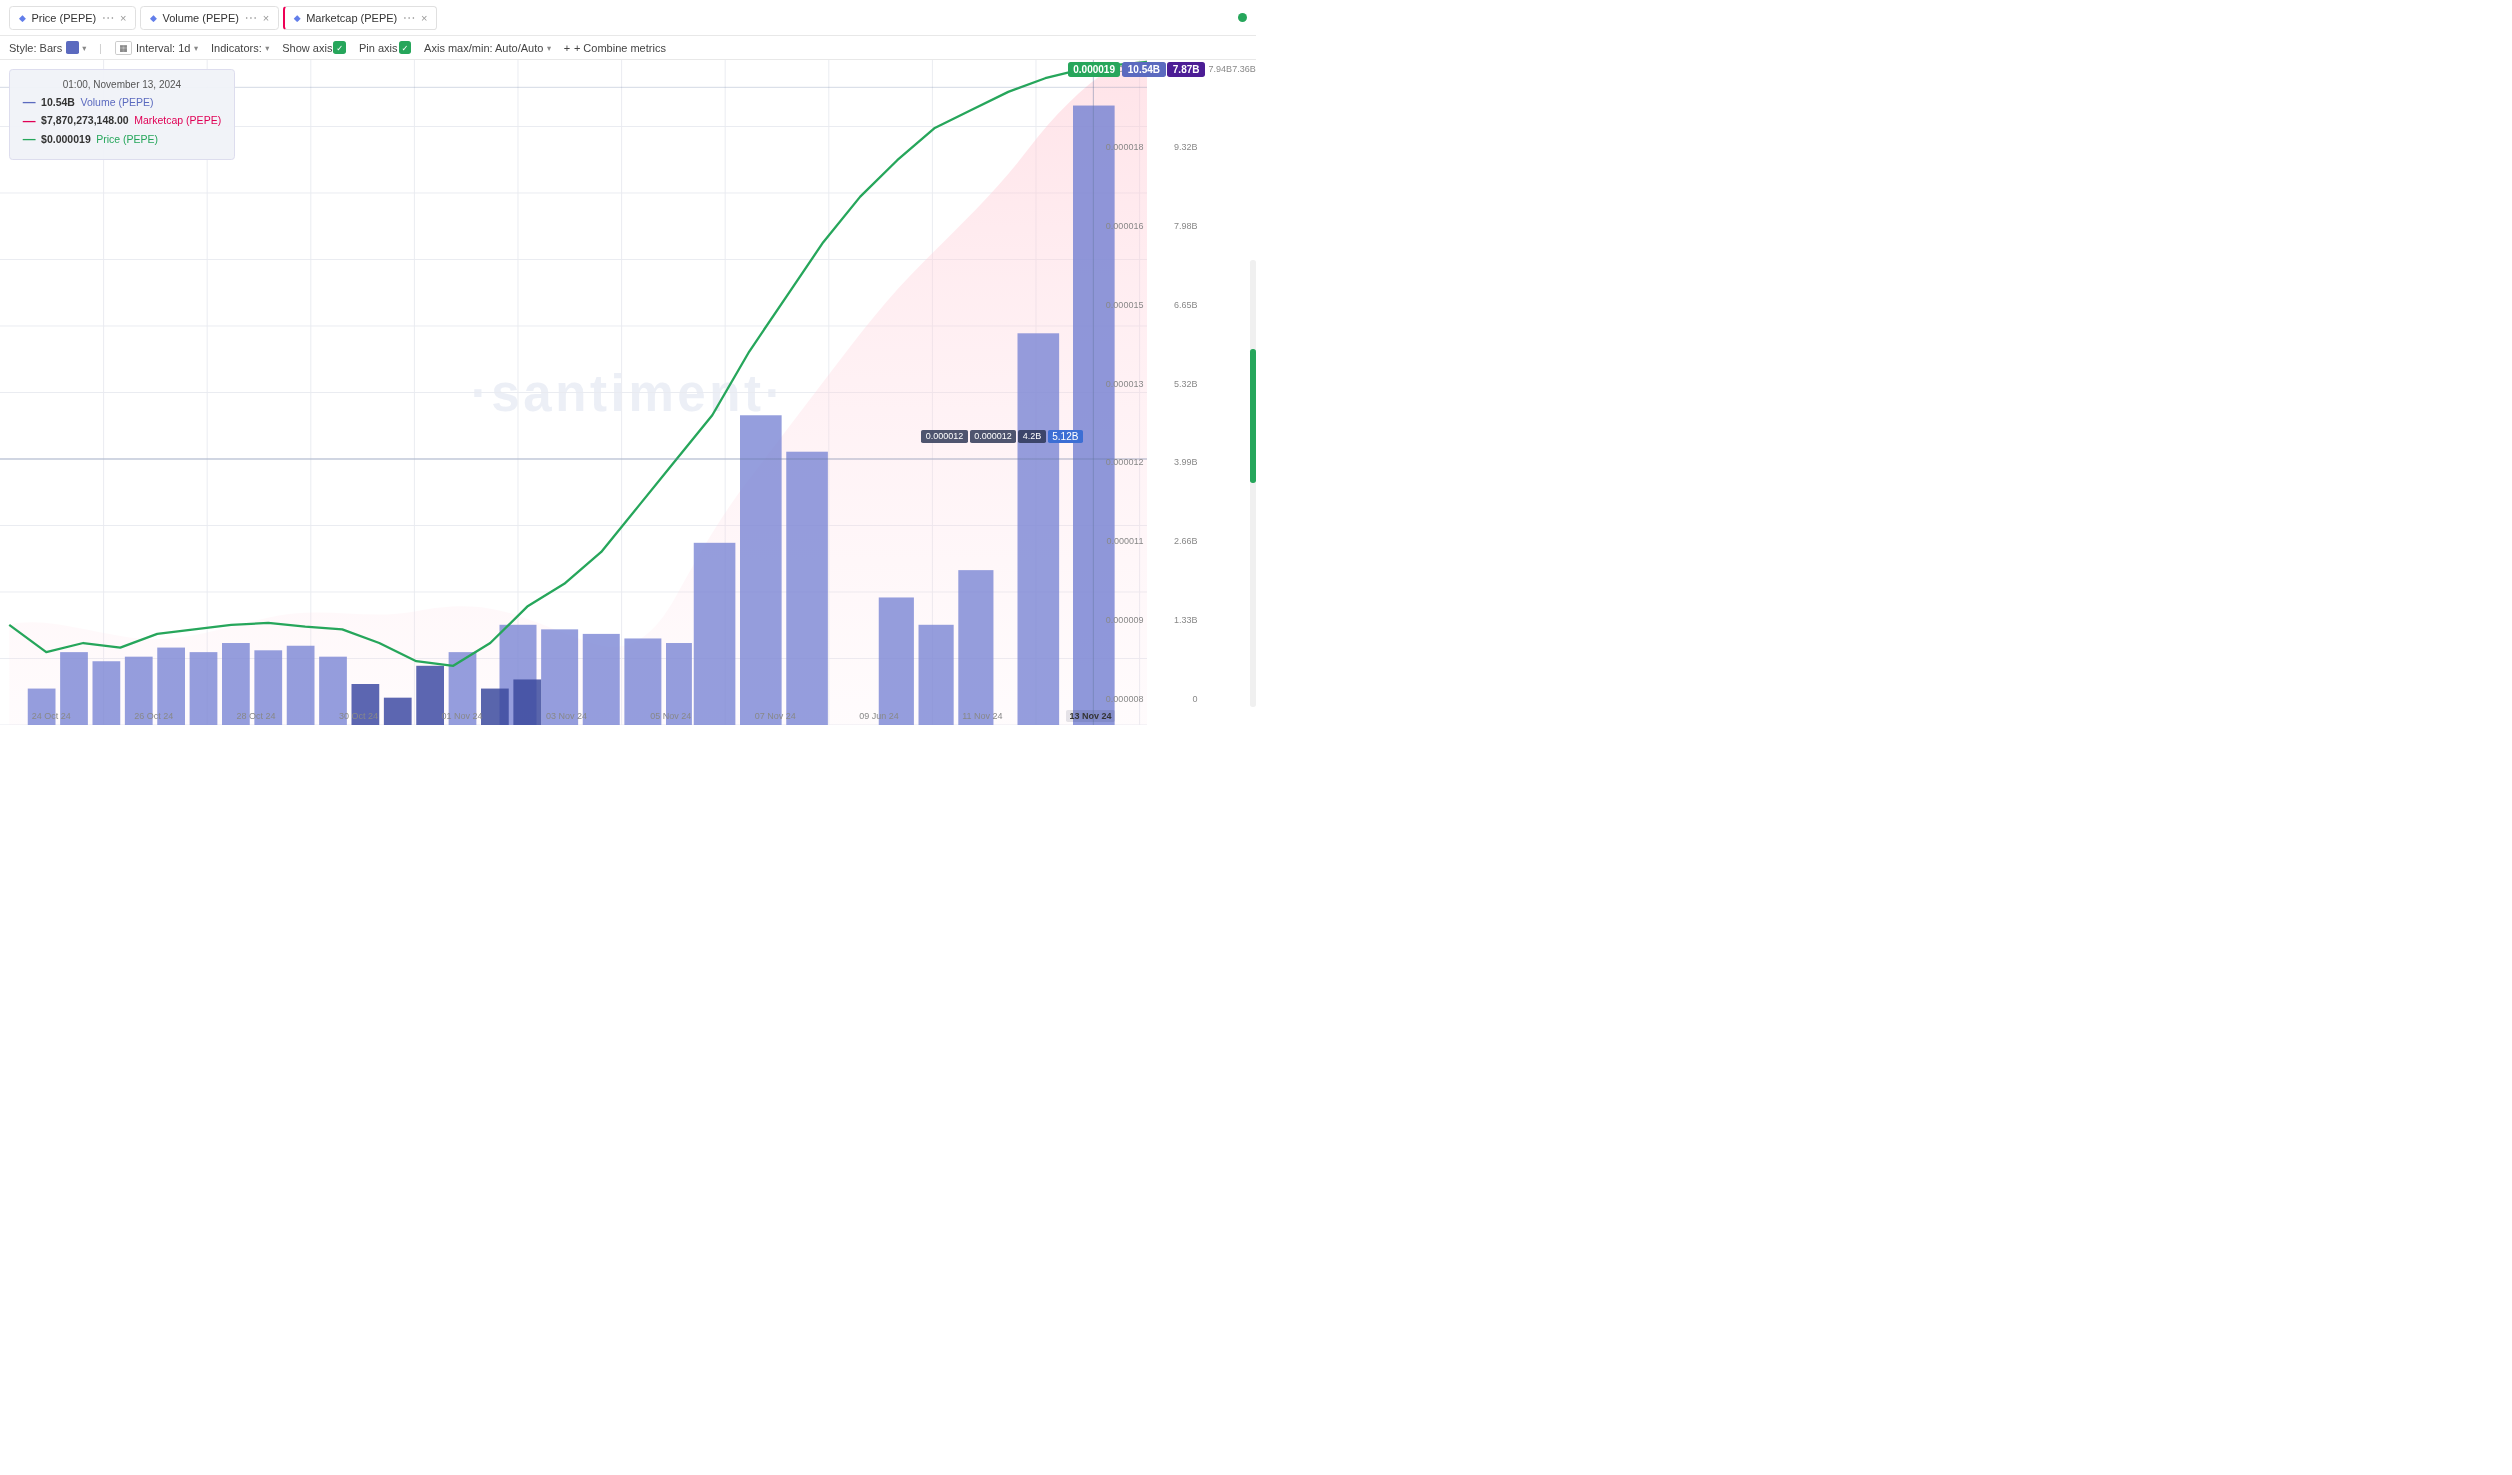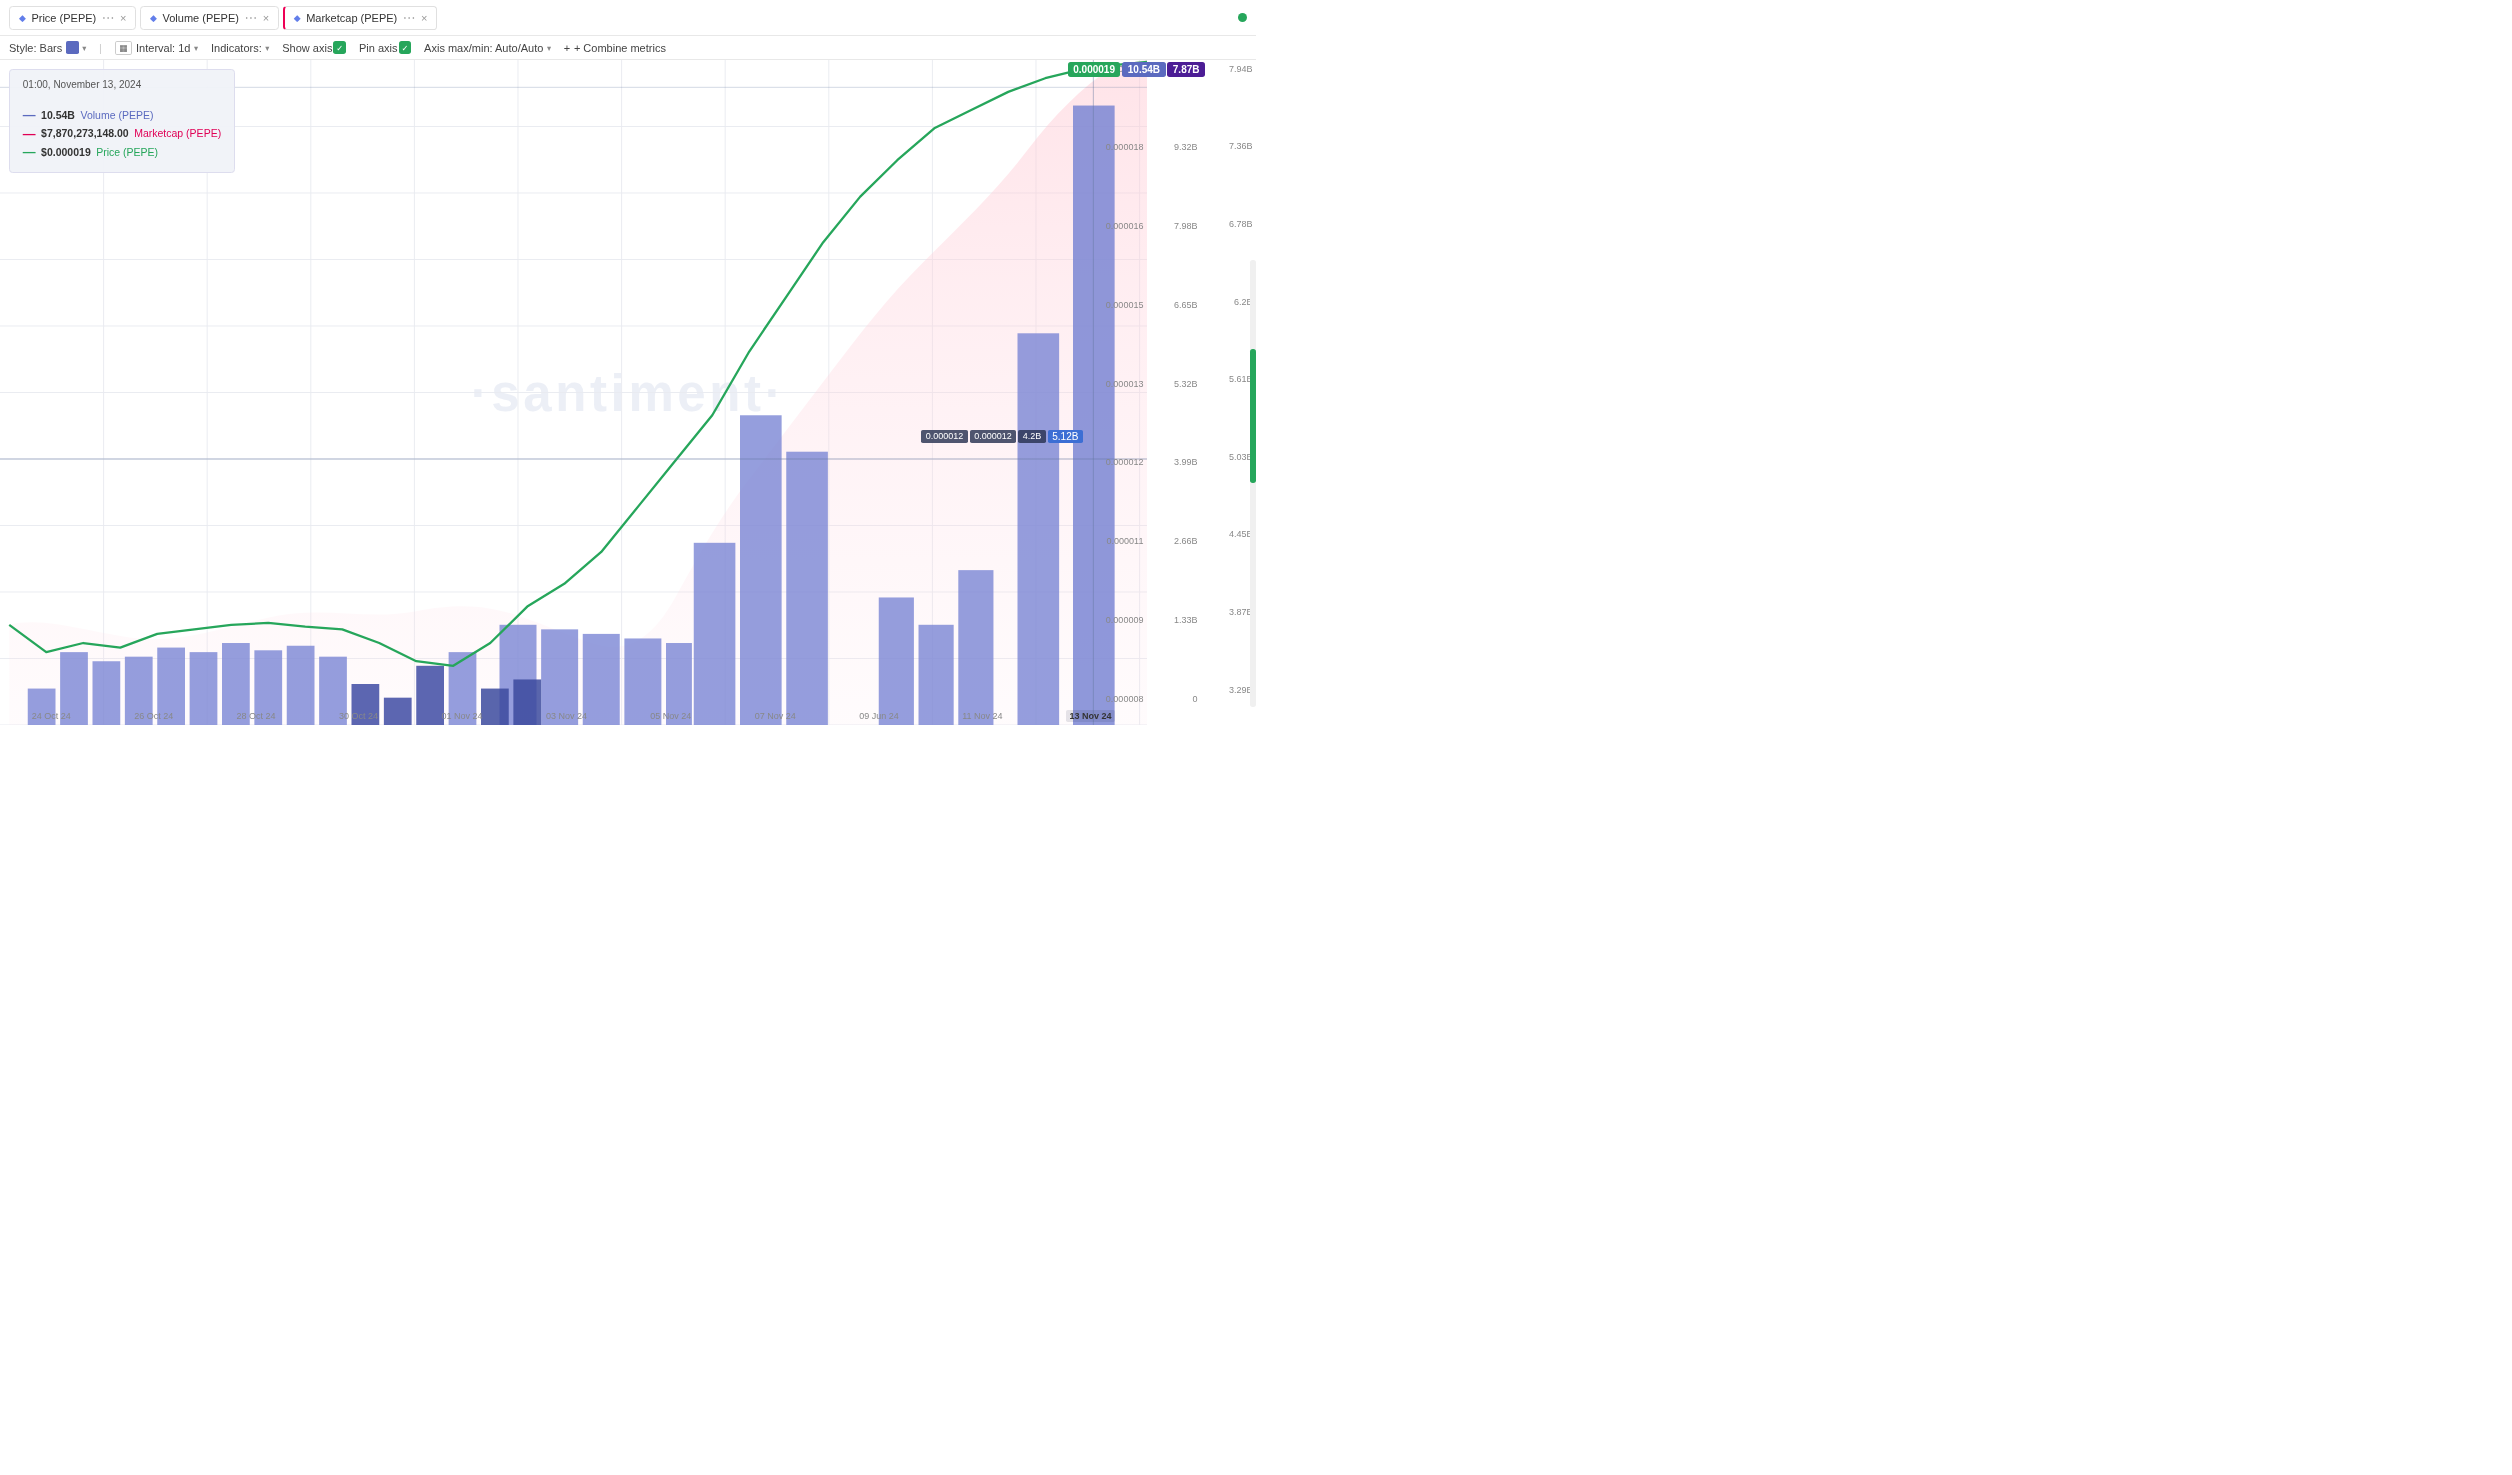--- a/index.html
+++ b/index.html
@@ -116,21 +116,22 @@
       border: 0.9px solid #dde;
       border-radius: 3.6px;
       padding: 9px 12.8px;
       font-size: 10.5px;
       z-index: 10;
       min-width: 210px;
     }
     .tooltip-date {
       font-size: 10px;
       color: #555;
-      margin-bottom: 17px;
+      margin-bottom: 4px;
+      text-align: center;
     }
     .tooltip-row {
       display: flex;
       align-items: center;
       gap: 5.5px;
       margin-bottom: 3.6px;
     }
     .tooltip-dash {
       font-weight: bold;
       font-size: 12.8px;
@@ -373,21 +374,21 @@
     <span>9.32B</span>
     <span>7.98B</span>
     <span>6.65B</span>
     <span>5.32B</span>
     <span>3.99B</span>
     <span>2.66B</span>
     <span>1.33B</span>
     <span>0</span>
   </div>
 
-  <div style="position:absolute; right:0; top:0; bottom:27px; width:51px; display:flex; flex-direction:column; justify-content:space-between; padding:3.6px 3.6px; font-size:9px; color:#888; text-align:right;">
+  <div style="position:absolute; right:0; top:0; bottom:27px; width:51px; display:flex; flex-direction:row; justify-content:space-between; padding:3.6px 3.6px; font-size:9px; color:#888; text-align:right;">
     <span>7.94B</span>
     <span>7.36B</span>
     <span>6.78B</span>
     <span>6.2B</span>
     <span>5.61B</span>
     <span>5.03B</span>
     <span>4.45B</span>
     <span>3.87B</span>
     <span>3.29B</span>
   </div>

